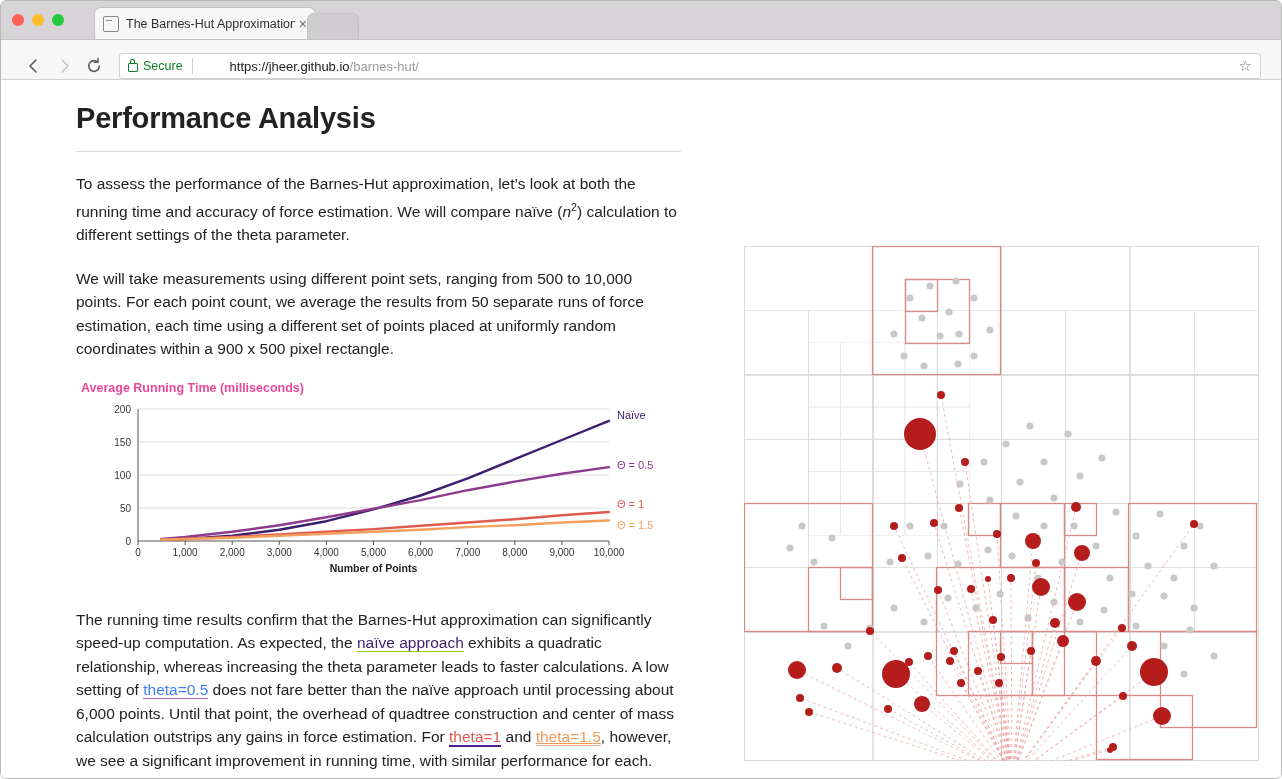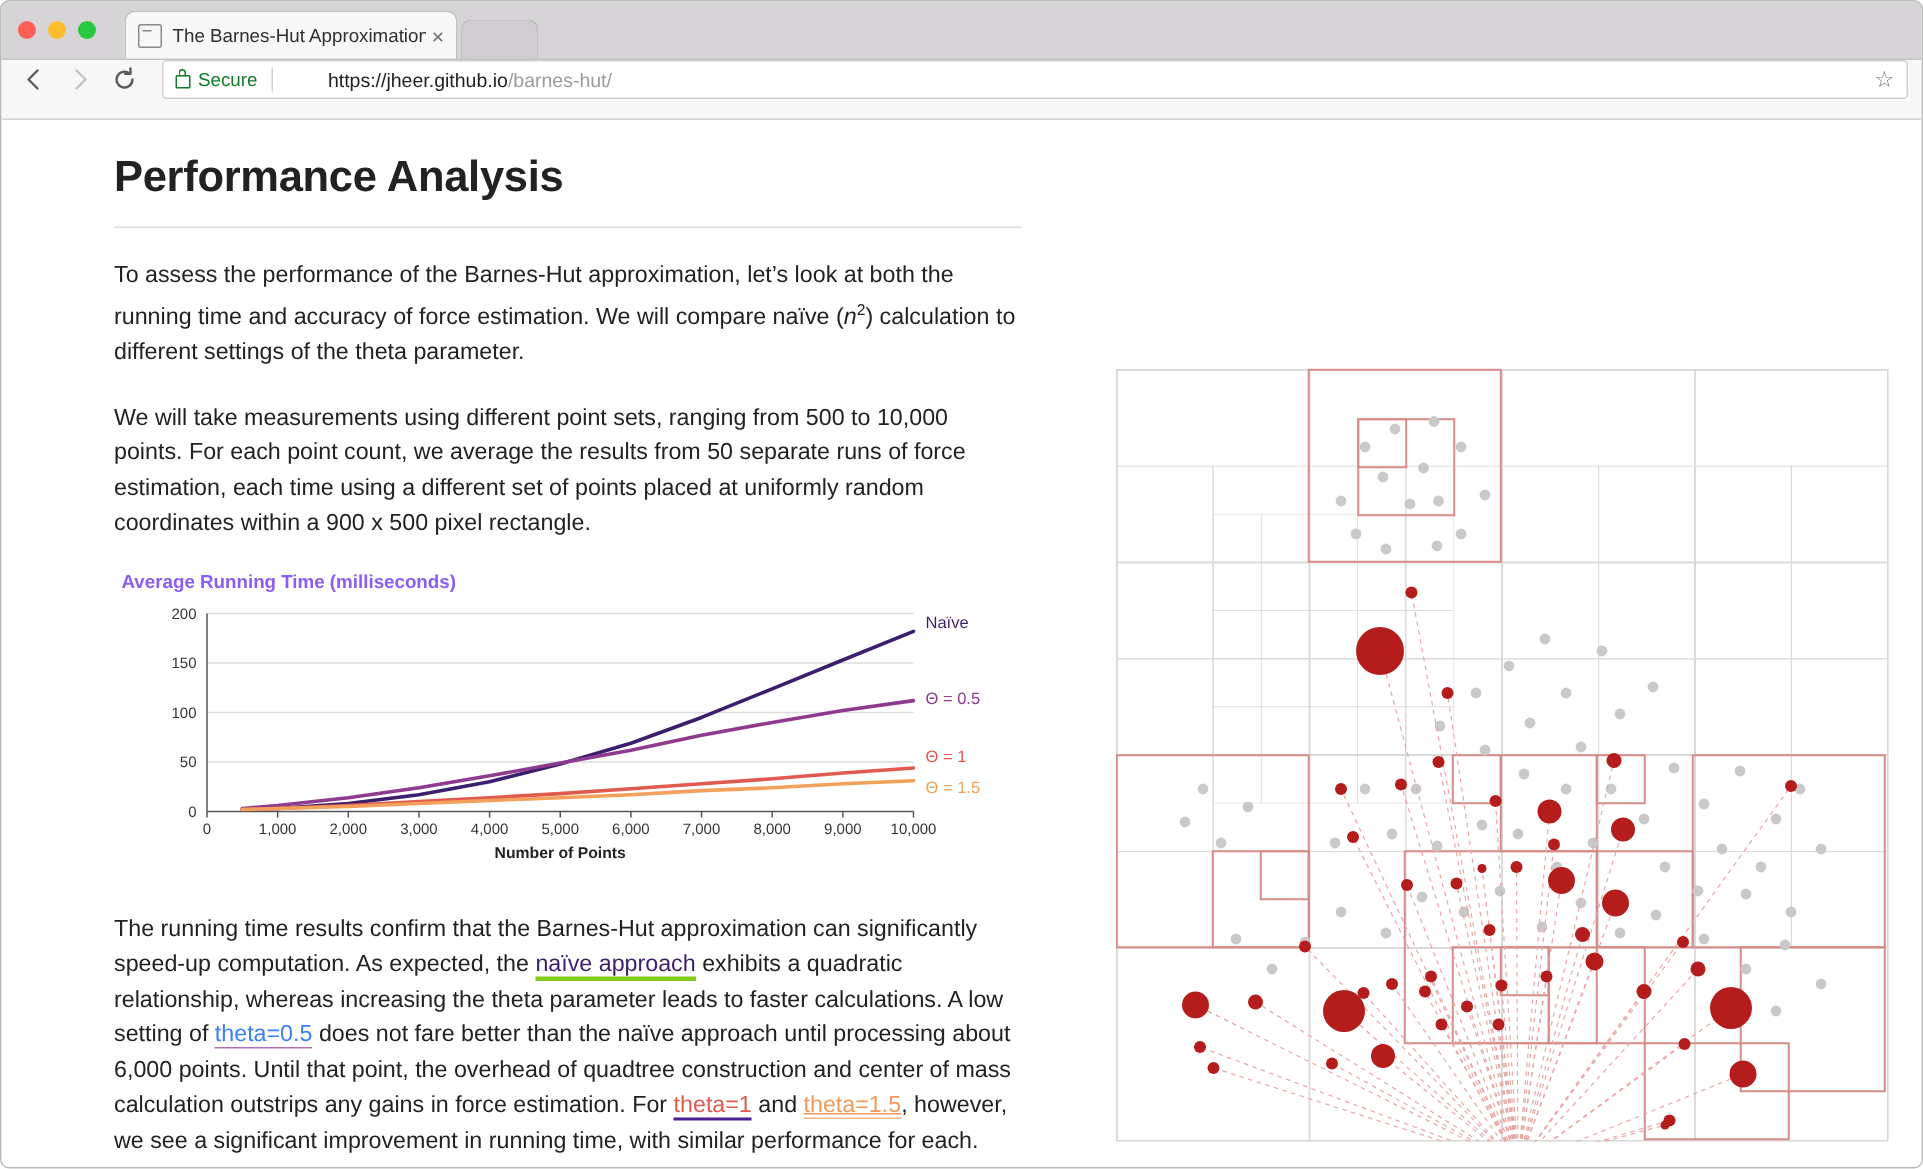--- a/index.html
+++ b/index.html
@@ -36,21 +36,21 @@
     left: 11px; top: 13px;
     display: flex;
     gap: 8px;
   }
   .dot { width: 12px; height: 12px; border-radius: 50%; }
   .dot.red { background: #ff5f57; }
   .dot.yellow { background: #ffbd2e; }
   .dot.green { background: #28c940; }
   .tab {
     position: absolute;
-    left: 82px; top: 6px;
+    left: 93px; top: 6px;
     width: 222px;
     height: 32px;
     background: #f7f7f7;
     border-top-left-radius: 7px;
     border-top-right-radius: 7px;
     border: 1px solid #c3c1c3;
     border-bottom: none;
     box-sizing: border-box;
     display: flex;
     align-items: center;
@@ -95,22 +95,22 @@
     border: 1px solid #c3c1c3;
     border-bottom: none;
     box-sizing: border-box;
   }
   
   .toolbar {
     height: 40px;
     background: #f7f7f7;
     border-bottom: 1px solid #d2d2d2;
     display: flex;
-    align-items: flex-start;
-    padding: 0 9px;
+    align-items: flex-end;
+    padding: 0 20px;
     box-sizing: border-box;
   }
   .navbtn {
     width: 26px; height: 26px;
     display: flex; align-items: center; justify-content: center;
     color: #5b5b5b;
     flex: 0 0 auto;
   }
   .navbtn.disabled { color: #bdbdbd; }
   .navbtn + .navbtn { margin-left: 4px; }
@@ -191,36 +191,36 @@
     margin-bottom: 20px;
   }
   p.para {
     font-size: 15.5px;
     line-height: 23.5px;
     color: #222222;
     margin: 0 0 20px 0;
   }
   p.para sup { font-size: 10.5px; }
   .ital { font-style: italic; }
-  .link-naive { color: #3b1f6e; border-bottom: 3px solid #84cc16; }
+  .link-naive { color: #3b1f6e; border-bottom: 1px solid #84cc16; }
   .link-t05 { color: #3b82f6; border-bottom: 1px solid #b06fb0; }
   .link-t1 { color: #e05a4f; border-bottom: 2px solid #4c1d95; }
   .link-t15 { color: #f19a5a; border-bottom: 1px solid #f3b78b; text-decoration: underline; }
 
   
   .chart-wrap {
     position: relative;
     width: 610px;
     height: 205px;
     margin: 6px 0 22px 0;
   }
   .chart-title {
     font-size: 12.5px;
     font-weight: bold;
-    color: #8b5cf6;
+    color: #ec4899;
     margin-left: 5px;
     margin-top: 15px;
   }
   .chart-svg { display: block; }
   .axis-label {
     font-size: 10.5px;
     font-weight: bold;
     fill: #222;
   }
   .tick-text {

